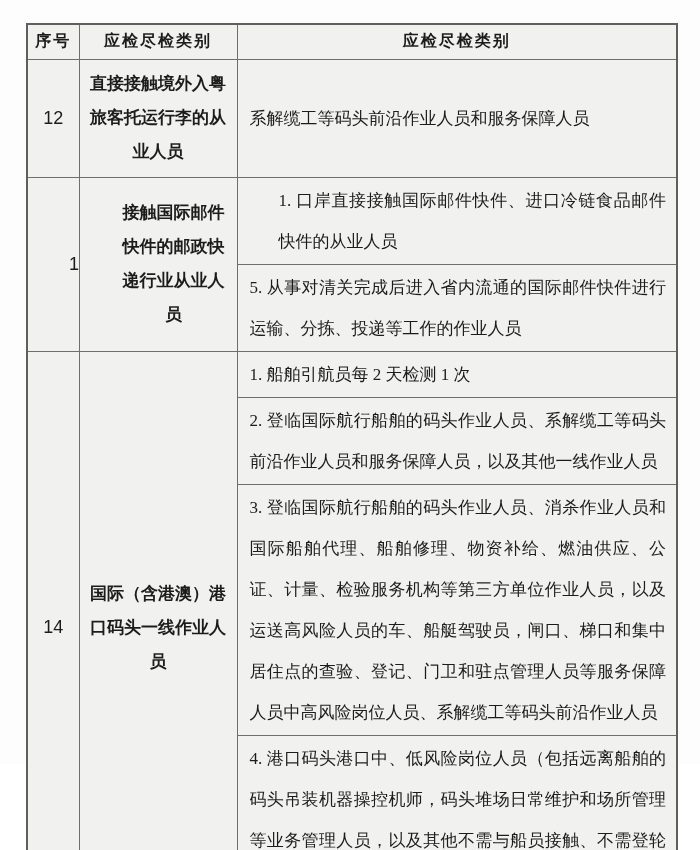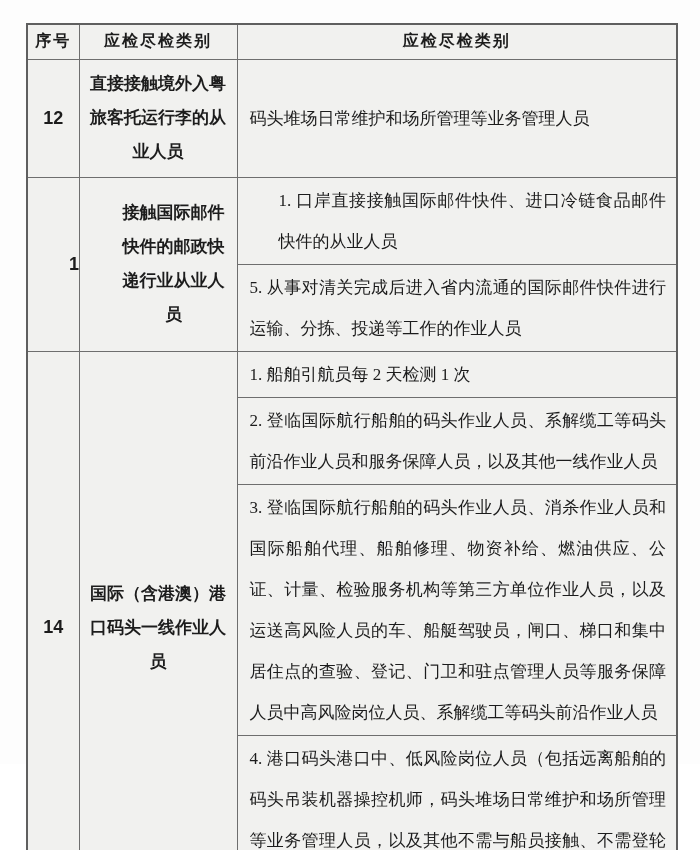--- a/index.html
+++ b/index.html
@@ -44,21 +44,21 @@
     font-weight: 600;
     text-align: center;
     vertical-align: middle;
     letter-spacing: 2px;
     padding: 0;
   }
   td.no-cell {
     text-align: center;
     vertical-align: middle;
     font-family: "Liberation Sans", "DejaVu Sans", sans-serif;
-    font-weight: 700;
+    font-weight: 400;
     font-size: 18px;
     padding: 0;
   }
   td.cat-cell {
     text-align: center;
     vertical-align: middle;
     font-weight: 700;
     font-size: 17px;
     line-height: 34px;
     padding: 0 10px;
@@ -93,21 +93,21 @@
         <th class="hdr">序号</th>
         <th class="hdr">应检尽检类别</th>
         <th class="hdr">应检尽检类别</th>
       </tr>
     </thead>
     <tbody>
 
       <tr class="h-r12">
         <td class="no-cell">12</td>
         <td class="cat-cell">直接接触境外入粤旅客托运行李的从业人员</td>
-        <td class="desc-cell">码头堆场日常维护和场所管理等业务管理人员</td>
+        <td class="desc-cell">系解缆工等码头前沿作业人员和服务保障人员</td>
       </tr>
 
       <tr class="h-r13a">
         <td class="no-cell" rowspan="2">13</td>
         <td class="cat-cell" rowspan="2">接触国际邮件快件的邮政快递行业从业人员</td>
         <td class="desc-cell">1. 口岸直接接触国际邮件快件、进口冷链食品邮件快件的从业人员</td>
       </tr>
       <tr class="h-r13b">
         <td class="desc-cell">5. 从事对清关完成后进入省内流通的国际邮件快件进行运输、分拣、投递等工作的作业人员</td>
       </tr>

